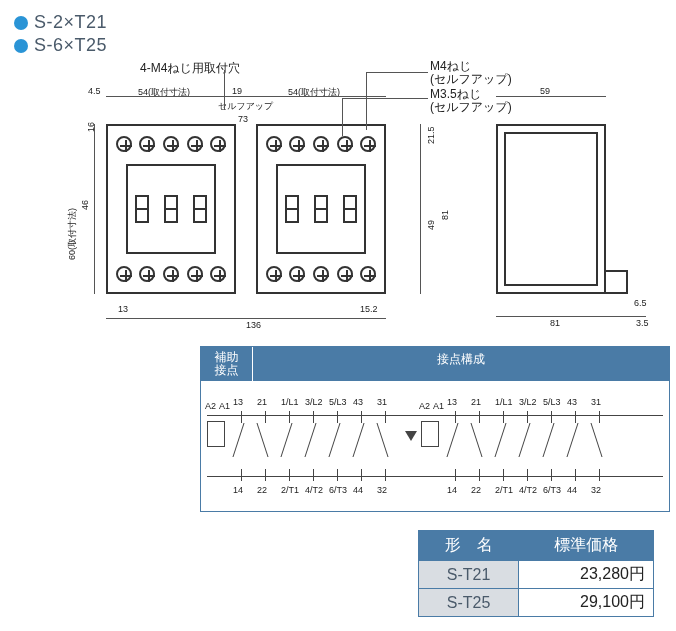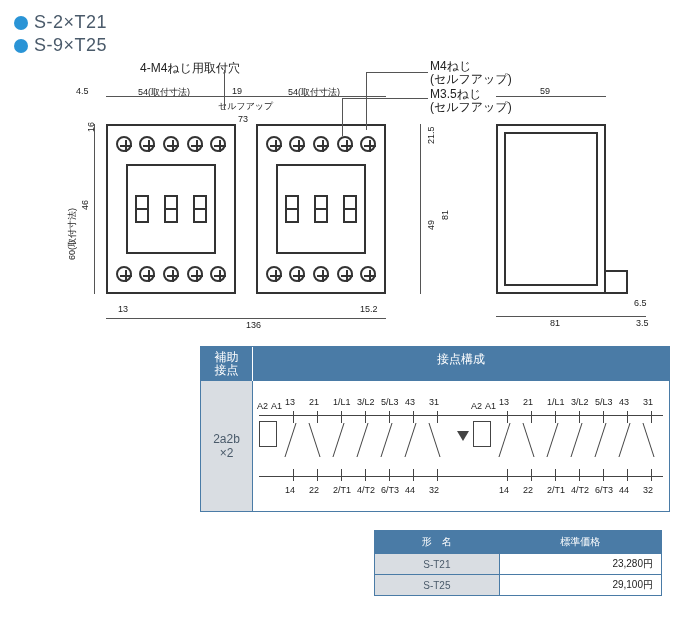--- a/index.html
+++ b/index.html
@@ -108,51 +108,51 @@
   .contact .lbl.top { top:-14px; left:-2px; }
   .contact .lbl.bot { bottom:-14px; left:-2px; }
   .triangle {
     position:absolute; top:50px; width:0;height:0;
     border-left:6px solid transparent; border-right:6px solid transparent;
     border-top:10px solid #444;
   }
 
   
   .price-table {
-    width: 288px; margin-left: auto; margin-right: 4px; margin-top: 18px;
-    border-collapse: collapse; font-size: 10px;
+    width: 236px; margin-left: auto; margin-right: 12px; margin-top: 18px;
+    border-collapse: collapse; font-size: 16px;
   }
   .price-table th {
     background:#4a7ba6; color:#fff; padding:4px 6px; border:1px solid #4a7ba6;
     font-weight: normal; text-align:center;
   }
   .price-table td {
     border:1px solid #4a7ba6; padding:3px 8px; text-align:right;
   }
   .price-table td.model { background:#d9dde2; color:#4a5a6a; text-align:center; }
 </style>
 </head>
 <body>
 
 <div class="title-row">
   <span class="bullet"></span>
   <span class="title-text">S-2×T21</span>
 </div>
 <div class="title-row">
   <span class="bullet"></span>
-  <span class="title-text">S-9×T25</span>
+  <span class="title-text">S-6×T25</span>
 </div>
 
 <div class="drawing-area">
 
   <div class="callout" style="left:130px; top:0;">4-M4ねじ用取付穴</div>
   <div class="callout" style="left:420px; top:0; line-height:1.1;">M4ねじ<br>(セルフアップ)</div>
   <div class="callout" style="left:420px; top:28px; line-height:1.1;">M3.5ねじ<br>(セルフアップ)</div>
 
-  <div class="dim-label" style="left:66px; top:26px;">4.5</div>
+  <div class="dim-label" style="left:78px; top:26px;">4.5</div>
   <div class="dim-label" style="left:128px; top:26px;">54(取付寸法)</div>
   <div class="dim-label" style="left:222px; top:26px;">19</div>
   <div class="dim-label" style="left:208px; top:40px;">セルフアップ</div>
   <div class="dim-label" style="left:228px; top:54px;">73</div>
   <div class="dim-label" style="left:278px; top:26px;">54(取付寸法)</div>
 
   <div class="dim-line dim-arrow-h" style="left:96px; top:36px; width:280px;"></div>
 
   <div class="dim-label" style="left:76px; top:72px; transform:rotate(-90deg); transform-origin:left top;">16</div>
   <div class="dim-label" style="left:70px; top:150px; transform:rotate(-90deg); transform-origin:left top;">46</div>
@@ -232,21 +232,20 @@
   <div class="dim-line" style="left:332px; top:38px; width:86px; height:1px;"></div>
   <div class="dim-line" style="left:332px; top:38px; width:1px; height:38px;"></div>
 </div>
 
 <div class="contact-table">
   <div class="ct-head">
     <div class="h1">補助<br>接点</div>
     <div class="h2">接点構成</div>
   </div>
   <div class="ct-body">
-    <div class="ct-aux">2a2b<br>×2</div>
     <div class="ct-diagram">
       <div class="bus top"></div>
       <div class="bus bot"></div>
 
       <div class="coil-box" style="left:6px; top:40px;"></div>
       <div class="dim-label" style="left:4px; top:20px;">A2</div>
       <div class="dim-label" style="left:18px; top:20px;">A1</div>
 
       <div id="cg1" style="position:absolute; left:34px; top:0; width:170px; height:100%;">
           <div class="contact" style="left: 0px; height: 70px; top: 30px;">

